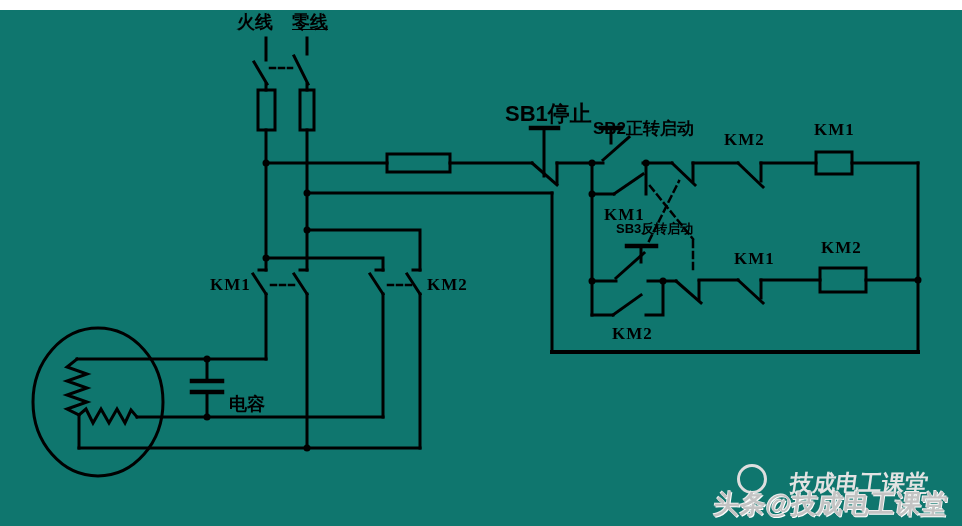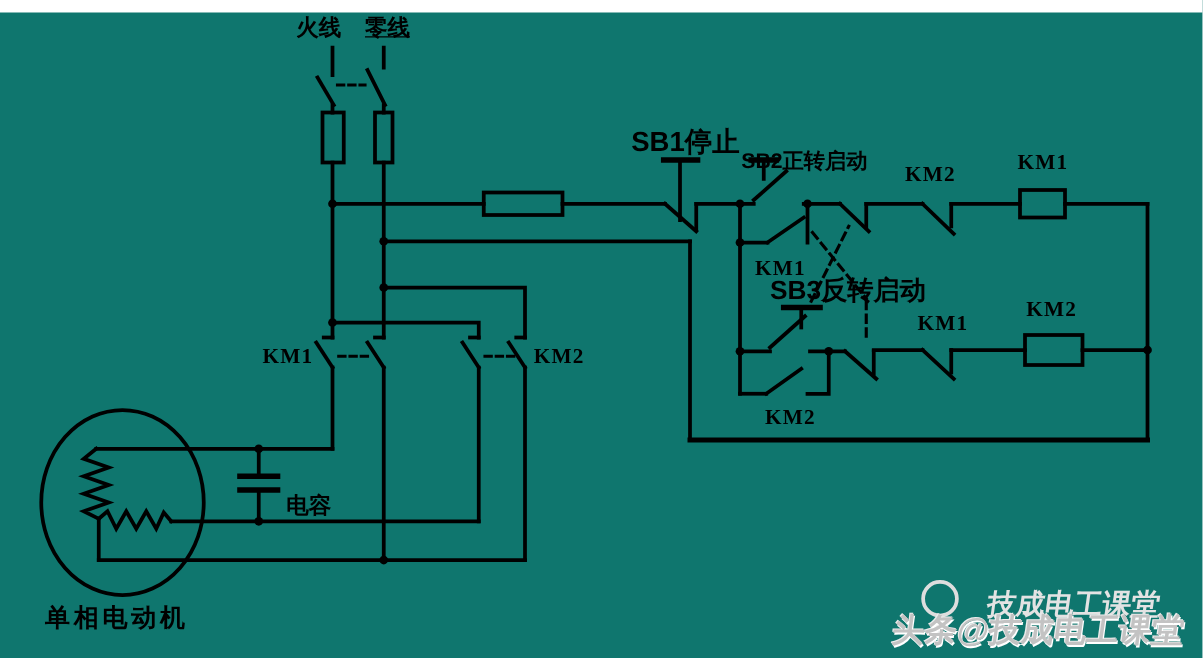--- a/index.html
+++ b/index.html
@@ -163,32 +163,31 @@
         <circle cx="918" cy="270" r="3.5"></circle>
       </g>
     </g>
   </svg>
 
   <div class="lbl cn" style="left:237px;top:3px;">火线</div>
   <div class="lbl cn" style="left:292px;top:3px;text-decoration:underline;">零线</div>
 
   <div class="lbl cn" style="left:505px;top:93px;font-size:22px;">SB1停止</div>
   <div class="lbl cn" style="left:593px;top:110px;font-size:17px;">SB2正转启动</div>
-  <div class="lbl cn" style="left:616px;top:212px;font-size:21px;">SB3反转启动</div>
+  <div class="lbl cn" style="left:616px;top:212px;font-size:13px;">SB3反转启动</div>
 
   <div class="lbl km" style="left:604px;top:196px;">KM1</div>
   <div class="lbl km" style="left:612px;top:315px;">KM2</div>
   <div class="lbl km" style="left:724px;top:121px;">KM2</div>
   <div class="lbl km" style="left:734px;top:240px;">KM1</div>
   <div class="lbl km" style="left:814px;top:111px;">KM1</div>
   <div class="lbl km" style="left:821px;top:229px;">KM2</div>
 
   <div class="lbl km" style="left:210px;top:266px;">KM1</div>
   <div class="lbl km" style="left:427px;top:266px;">KM2</div>
 
   <div class="lbl cn" style="left:229px;top:385px;">电容</div>
-  <div class="lbl cn motor-lbl" style="left:36px;top:475px;">单相电动机</div>
 
   <div class="wm-logo"></div>
   <div class="wm-echo">技成电工课堂</div>
   <div class="wm-main">头条@技成电工课堂</div>
 
 </div>
 
 </body></html>

